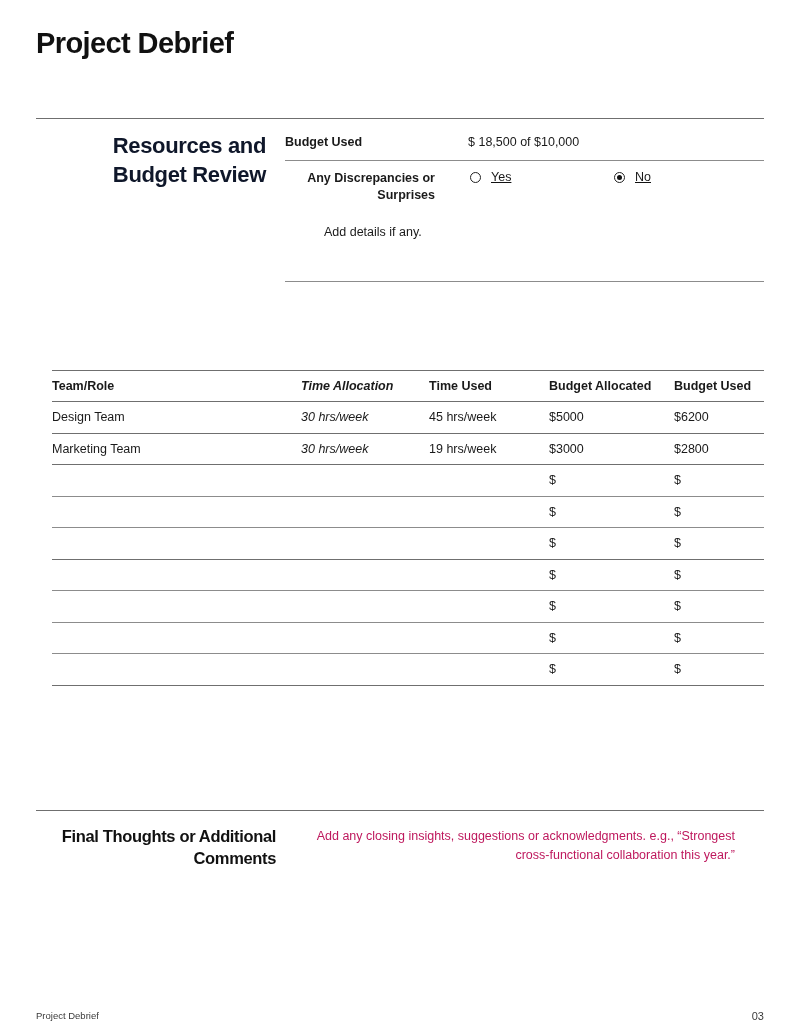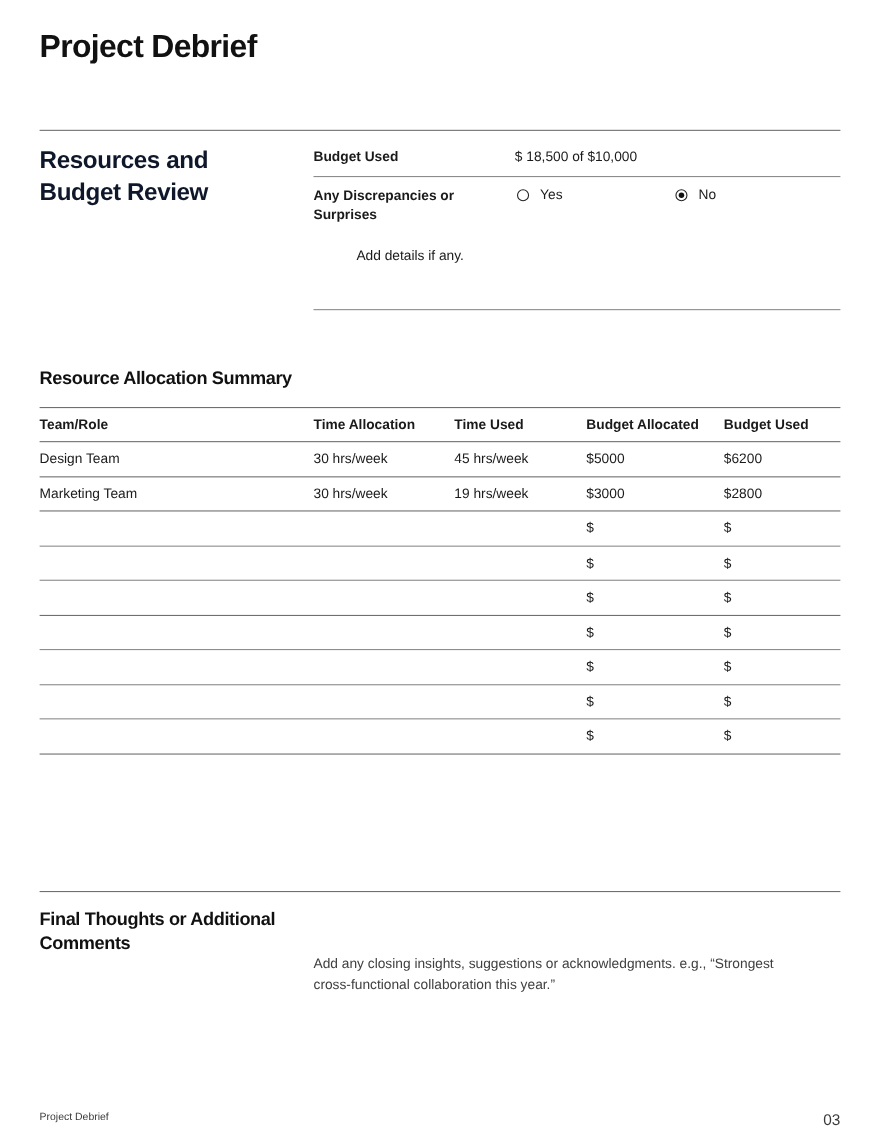--- a/index.html
+++ b/index.html
@@ -16,20 +16,21 @@
     position: relative;
     overflow: hidden;
   }
 
   .page {
     position: absolute;
     left: 0; top: 0;
     width: 800px;
     height: 1035px;
     padding: 0 36px;
+    text-align: right;
   }
 
   
   .doc-title {
     position: absolute;
     left: 36px;
     top: 28px;
     font-size: 29px;
     font-weight: 700;
     letter-spacing: -0.6px;
@@ -76,21 +77,21 @@
   }
   .field-value {
     position: absolute;
     font-size: 12.5px;
     font-weight: 400;
     color: #1a1a1a;
     line-height: 1.35;
   }
 
   
-  .radio-group { position: absolute; display: flex; align-items: center; }
+  .radio-group { position: absolute; display: flex; align-items: center; text-decoration: underline; }
   .radio-dot {
     width: 11px; height: 11px;
     border: 1.2px solid #222;
     border-radius: 50%;
     display: inline-block;
     position: relative;
     flex: 0 0 auto;
   }
   .radio-dot.checked::after {
     content: "";
@@ -128,20 +129,21 @@
   .tbl {
     position: absolute;
     left: 36px;
     top: 370px;
     width: 728px;
   }
   .tbl-row {
     position: relative;
     height: 31.5px;
     border-top: 1px solid #8c8c8c;
+    margin-left: 16px;
   }
   .tbl-row.header {
     height: 31px;
     border-top: 1px solid #6f6f6f;
   }
   .tbl-row.last {
     height: 0;
     border-top: 1px solid #6f6f6f;
   }
   .tbl-row.thick {
@@ -152,21 +154,21 @@
     top: 50%;
     transform: translateY(-50%);
     font-size: 12.5px;
     color: #1a1a1a;
     white-space: nowrap;
   }
   .tbl-row.header .cell {
     font-weight: 700;
   }
   .c0 { left: 0px; }
-  .c1 { left: 249px; }
+  .c1 { left: 249px; font-style: italic; }
   .c2 { left: 377px; }
   .c3 { left: 497px; }
   .c4 { left: 622px; }
 
   
   .sec3-heading {
     position: absolute;
     left: 36px;
     top: 826px;
     width: 240px;
@@ -176,37 +178,36 @@
     line-height: 1.33;
     color: #111111;
   }
   .sec3-body {
     position: absolute;
     left: 285px;
     top: 827px;
     width: 450px;
     font-size: 12.5px;
     line-height: 1.5;
-    color: #404040;
-    margin-top: 40px;
+    color: #be185d;
   }
 
   
   .footer-left {
     position: absolute;
     left: 36px;
     top: 1010px;
     font-size: 9.5px;
     color: #3a3a3a;
   }
   .footer-right {
     position: absolute;
     right: 36px;
     top: 1010px;
-    font-size: 14px;
+    font-size: 11px;
     color: #3a3a3a;
   }
 </style>
 </head>
 <body>
 
 <div class="page">
 
   <div class="doc-title">Project Debrief</div>
 
@@ -228,21 +229,20 @@
 
   <div class="radio-group" style="left:614px; top:170px;">
     <span class="radio-dot checked"></span>
     <span class="radio-label">No</span>
   </div>
 
   <div class="hint-text" style="top:225px;">Add details if any.</div>
 
   <div class="rule-inner" style="top:281px;"></div>
 
-  <div class="sec2-heading">Resource Allocation Summary</div>
 
   <div class="tbl">
 
     <div class="tbl-row header">
       <span class="cell c0">Team/Role</span>
       <span class="cell c1">Time Allocation</span>
       <span class="cell c2">Time Used</span>
       <span class="cell c3">Budget Allocated</span>
       <span class="cell c4">Budget Used</span>
     </div>

